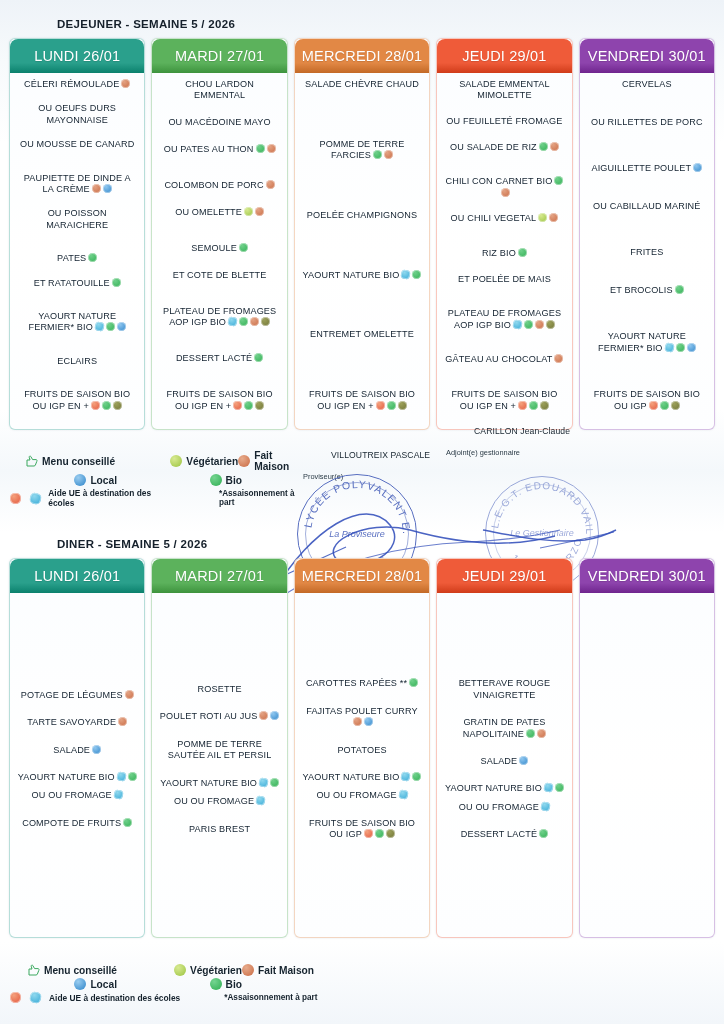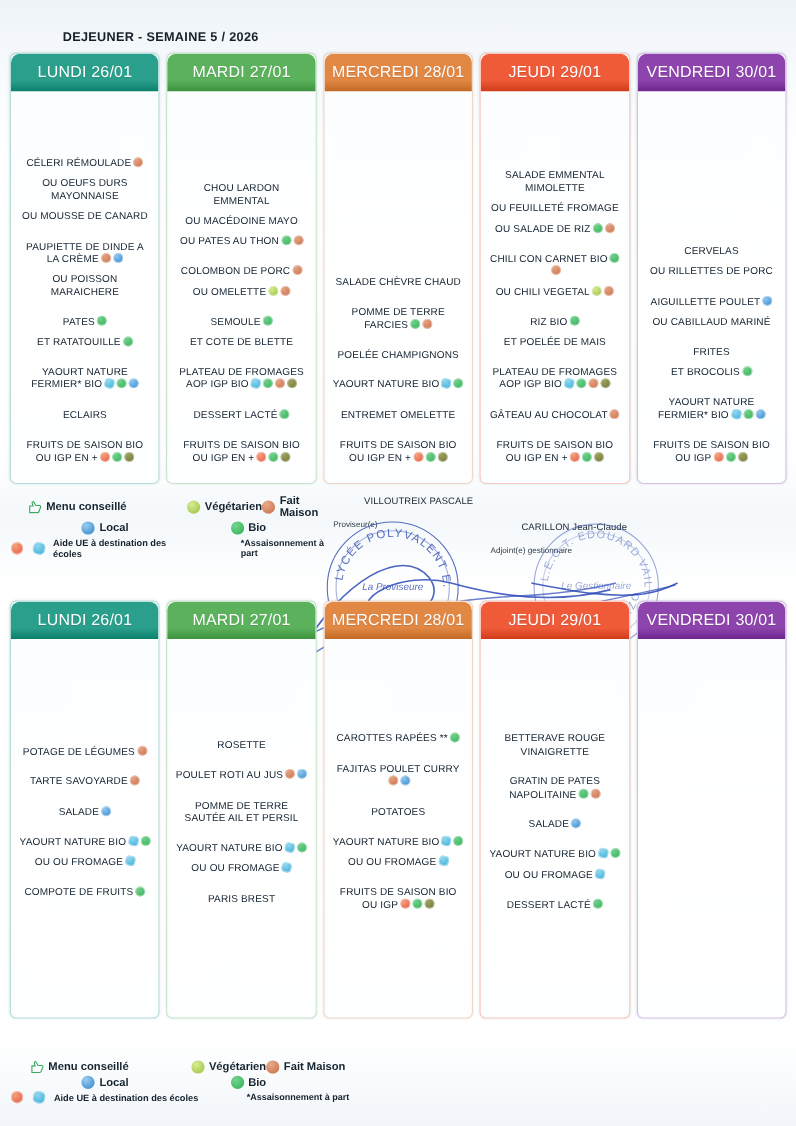--- a/index.html
+++ b/index.html
@@ -47,21 +47,21 @@
     text-shadow:0 1px 1px rgba(0,0,0,.13);
     border-radius:8px 8px 0 0;
   }
   .card-body{
     flex:1;
     display:flex;flex-direction:column;
     justify-content:center;
     padding:6px 5px 10px 5px;
     box-sizing:border-box;
   }
-  .lunch .card-body{justify-content:flex-end;}
+  .lunch .card-body{justify-content:space-between;}
   .dish{
     text-align:center;
     font-size:9.1px;
     line-height:11.4px;
     color:#132230;
     letter-spacing:.15px;
     margin:0 0 7px 0;
     padding:0 2px;
   }
   .dish.gap{margin-top:9px;}
@@ -143,21 +143,21 @@
     line-height:11px;
   }
   .stamp svg{position:absolute;inset:0;}
   .scribble{position:absolute;pointer-events:none;}
 </style>
 </head>
 <body>
 
 <div class="page">
 
-  <div class="section lunch" id="lunch-section" style="top:28px;">
+  <div class="section lunch" id="lunch-section" style="top:18px;">
     <div class="sec-title">DEJEUNER - SEMAINE 5 / 2026</div>
     <div class="cards" id="lunch-cards" style="height:392px;">
         <div class="card" style="border-color: rgba(42, 160, 140, 0.333);">
           <div class="card-head" style="background: linear-gradient(rgb(42, 160, 140) 0%, rgb(42, 160, 140) 70%, rgb(11, 129, 109) 100%);">
             <span>LUNDI 26/01</span>
           </div>
           <div class="card-body">
             <div class="dish"><span class="t">CÉLERI RÉMOULADE</span><span class="ic ic-maison"></span></div>
             <div class="dish"><span class="t">OU OEUFS DURS MAYONNAISE</span></div>
             <div class="dish"><span class="t">OU MOUSSE DE CANARD</span></div>
@@ -277,21 +277,21 @@
         <span class="ic ic-aide2" style="width:11px;height:11px;margin-left:9px"></span>
         <span class="aidetext">Aide UE à destination des écoles</span>
         <span class="assais">*Assaisonnement à part</span>
       </div>
     </div>
 
   <div class="sign" style="left:303px;top:450px;width:140px;">
     <div class="nm">VILLOUTREIX PASCALE</div>
     <div class="role">Proviseur(e)</div>
   </div>
-  <div class="sign" style="left:446px;top:474px;width:150px;">
+  <div class="sign" style="left:446px;top:426px;width:150px;">
     <div class="nm">CARILLON Jean-Claude</div>
     <div class="role">Adjoint(e) gestionnaire</div>
   </div>
 
   <div class="stamp" style="left:297px;top:474px;width:118px;height:118px;">
     <div class="inner"></div>
     <svg viewBox="0 0 118 118" width="118" height="118">
       <defs>
         <path id="arcTop1" d="M 13,59 A 46,46 0 0 1 105,59"></path>
         <path id="arcBot1" d="M 17,59 A 42,42 0 0 0 101,59"></path>
@@ -329,20 +329,21 @@
   </svg>
   <svg class="scribble" style="left:480px;top:500px;" width="140" height="60" viewBox="0 0 140 60">
     <path d="M3 30 C 35 36, 70 44, 105 40 C 118 38, 128 34, 136 30" fill="none" stroke="#2c49b8" stroke-width="1.4" opacity=".85"></path>
     <path d="M60 48 C 80 44, 100 40, 134 32" fill="none" stroke="#2c49b8" stroke-width="1.1" opacity=".7"></path>
   </svg>
   <svg class="scribble" style="left:268px;top:545px;" width="80" height="40" viewBox="0 0 80 40">
     <path d="M78 2 L 4 36" fill="none" stroke="#2c49b8" stroke-width="1.2" opacity=".8"></path>
   </svg>
 
   <div class="section dinner" id="dinner-section" style="top:538px;">
+    <div class="sec-title">DINER - SEMAINE 5 / 2026</div>
     <div class="cards" id="dinner-cards" style="height:380px;">
         <div class="card" style="border-color: rgba(42, 160, 140, 0.333);">
           <div class="card-head" style="background: linear-gradient(rgb(42, 160, 140) 0%, rgb(42, 160, 140) 70%, rgb(11, 129, 109) 100%);">
             <span>LUNDI 26/01</span>
           </div>
           <div class="card-body">
             <div class="dish"><span class="t">POTAGE DE LÉGUMES</span><span class="ic ic-maison"></span></div>
             <div class="dish gap"><span class="t">TARTE SAVOYARDE</span><span class="ic ic-maison"></span></div>
             <div class="dish gap"><span class="t">SALADE</span><span class="ic ic-local"></span></div>
             <div class="dish gap"><span class="t">YAOURT NATURE BIO</span><span class="ic ic-aide2"></span><span class="ic ic-bio"></span></div>

